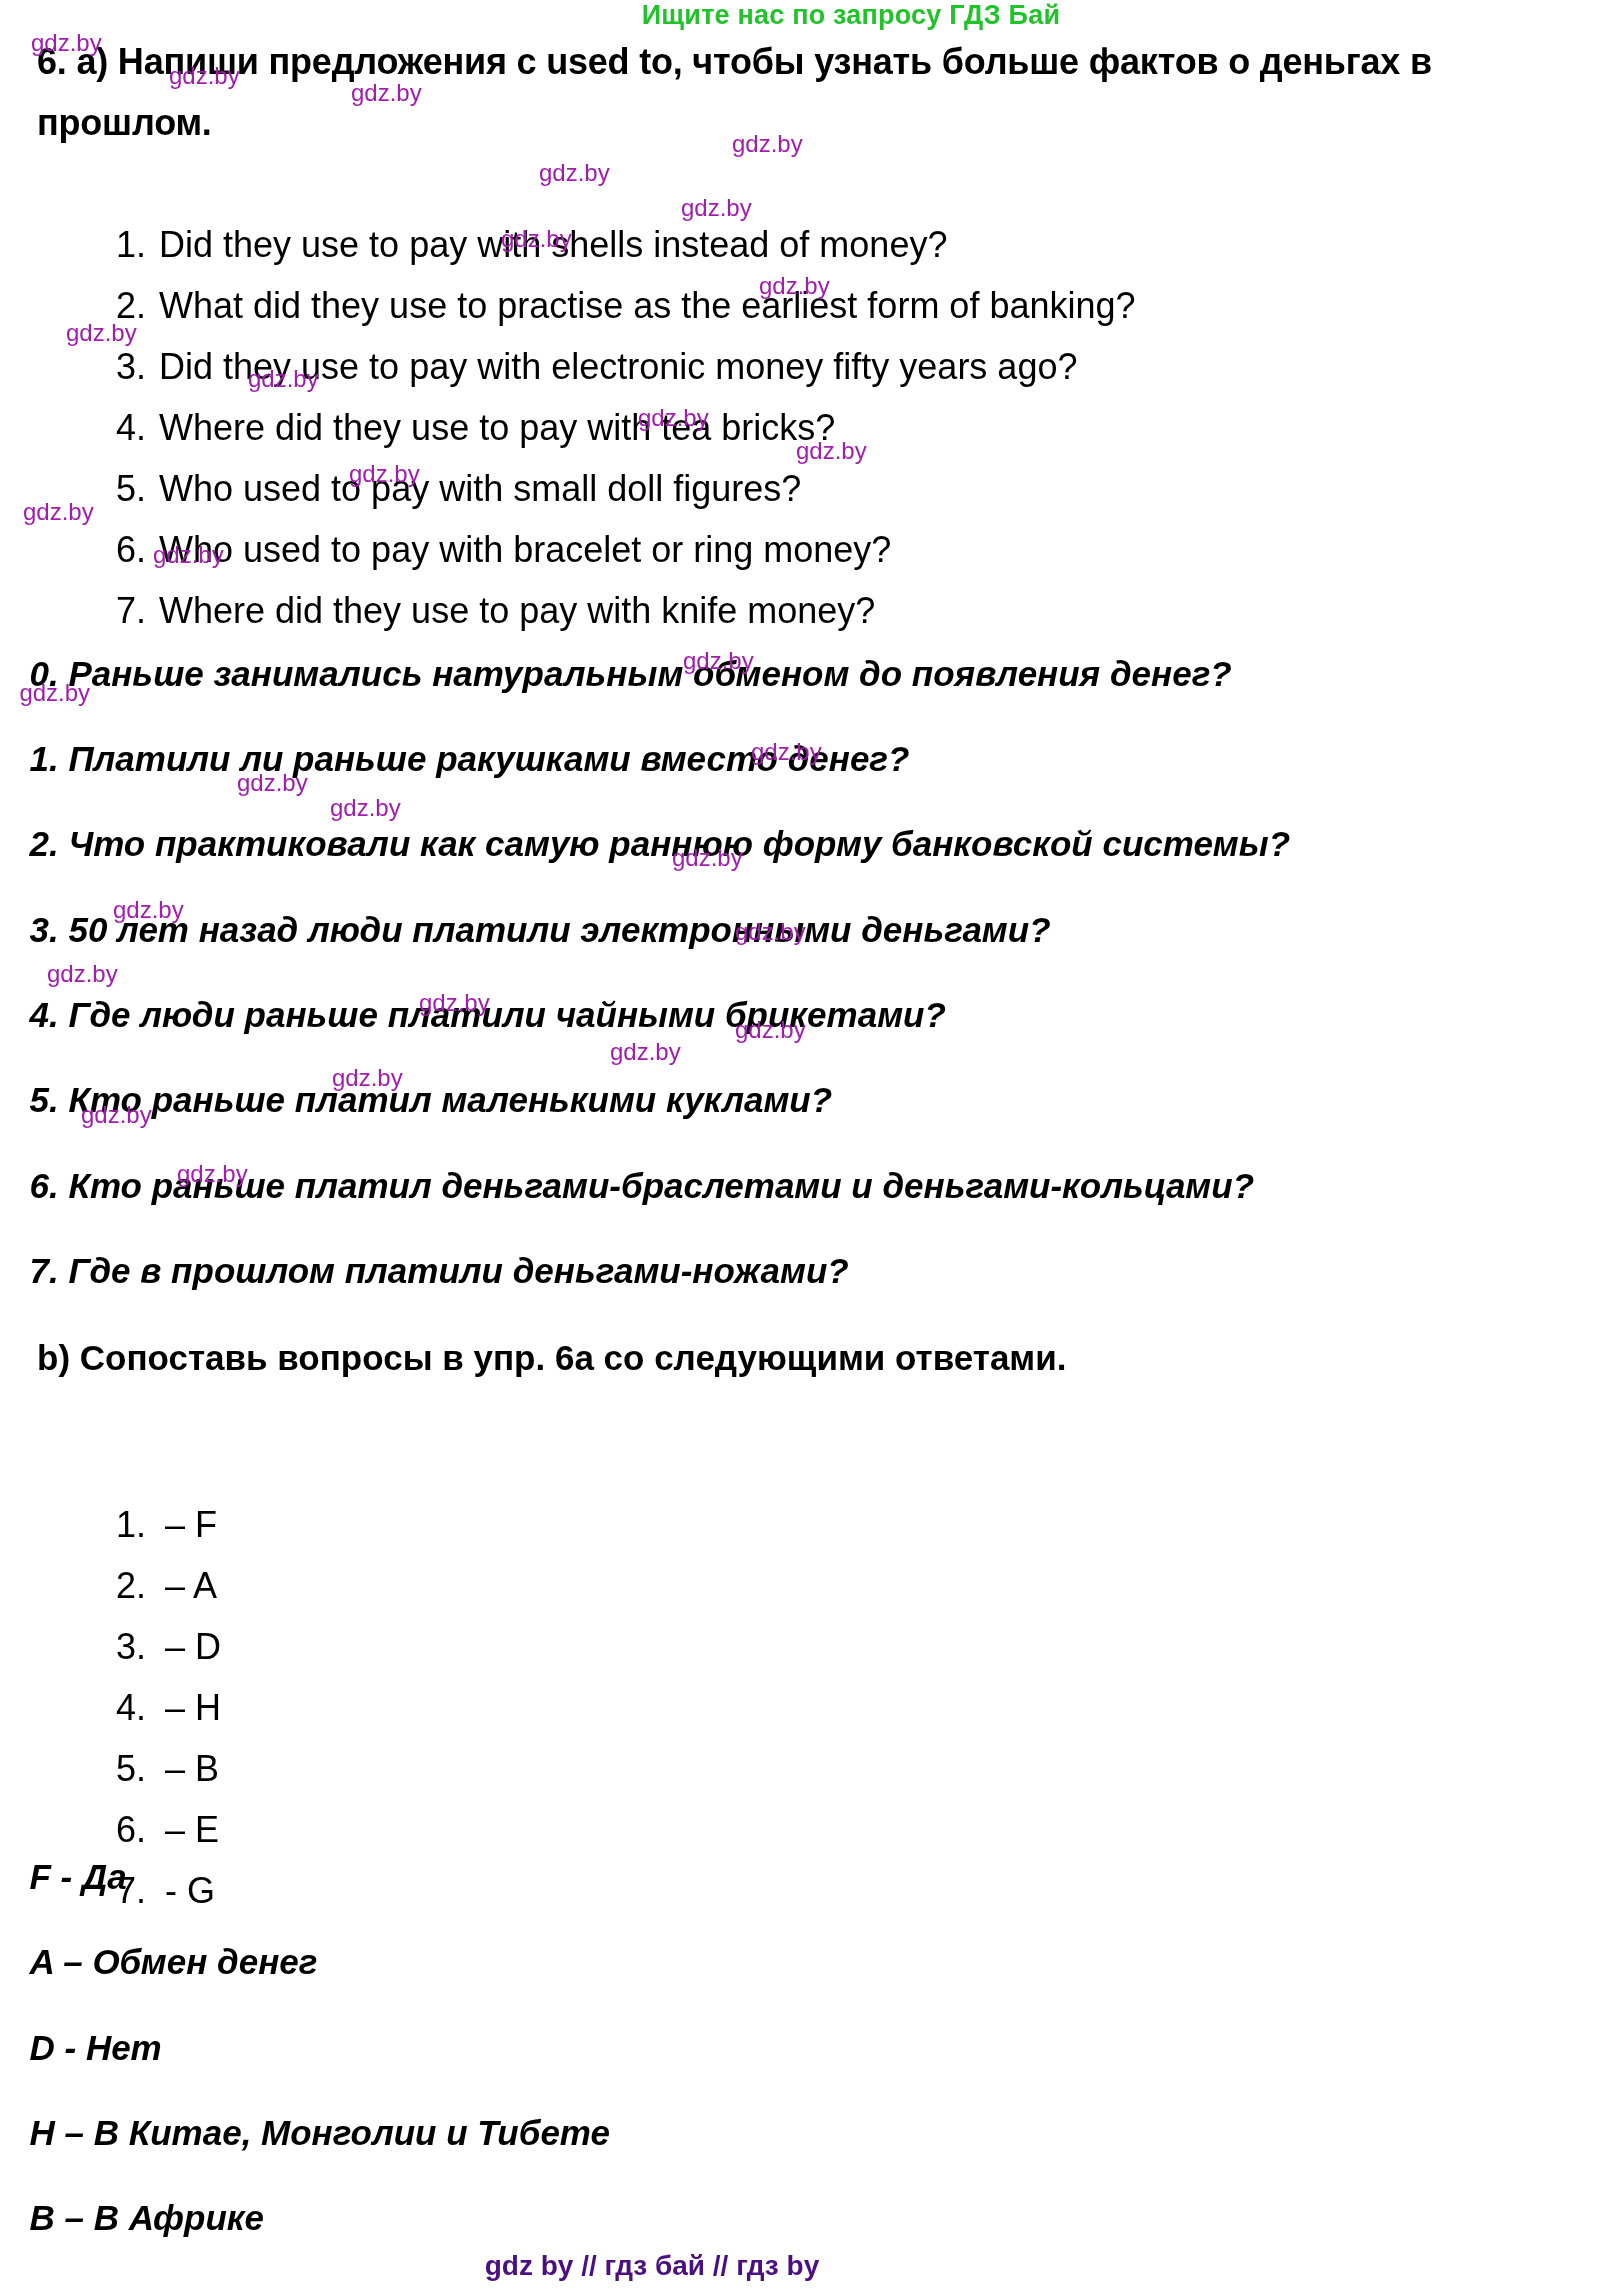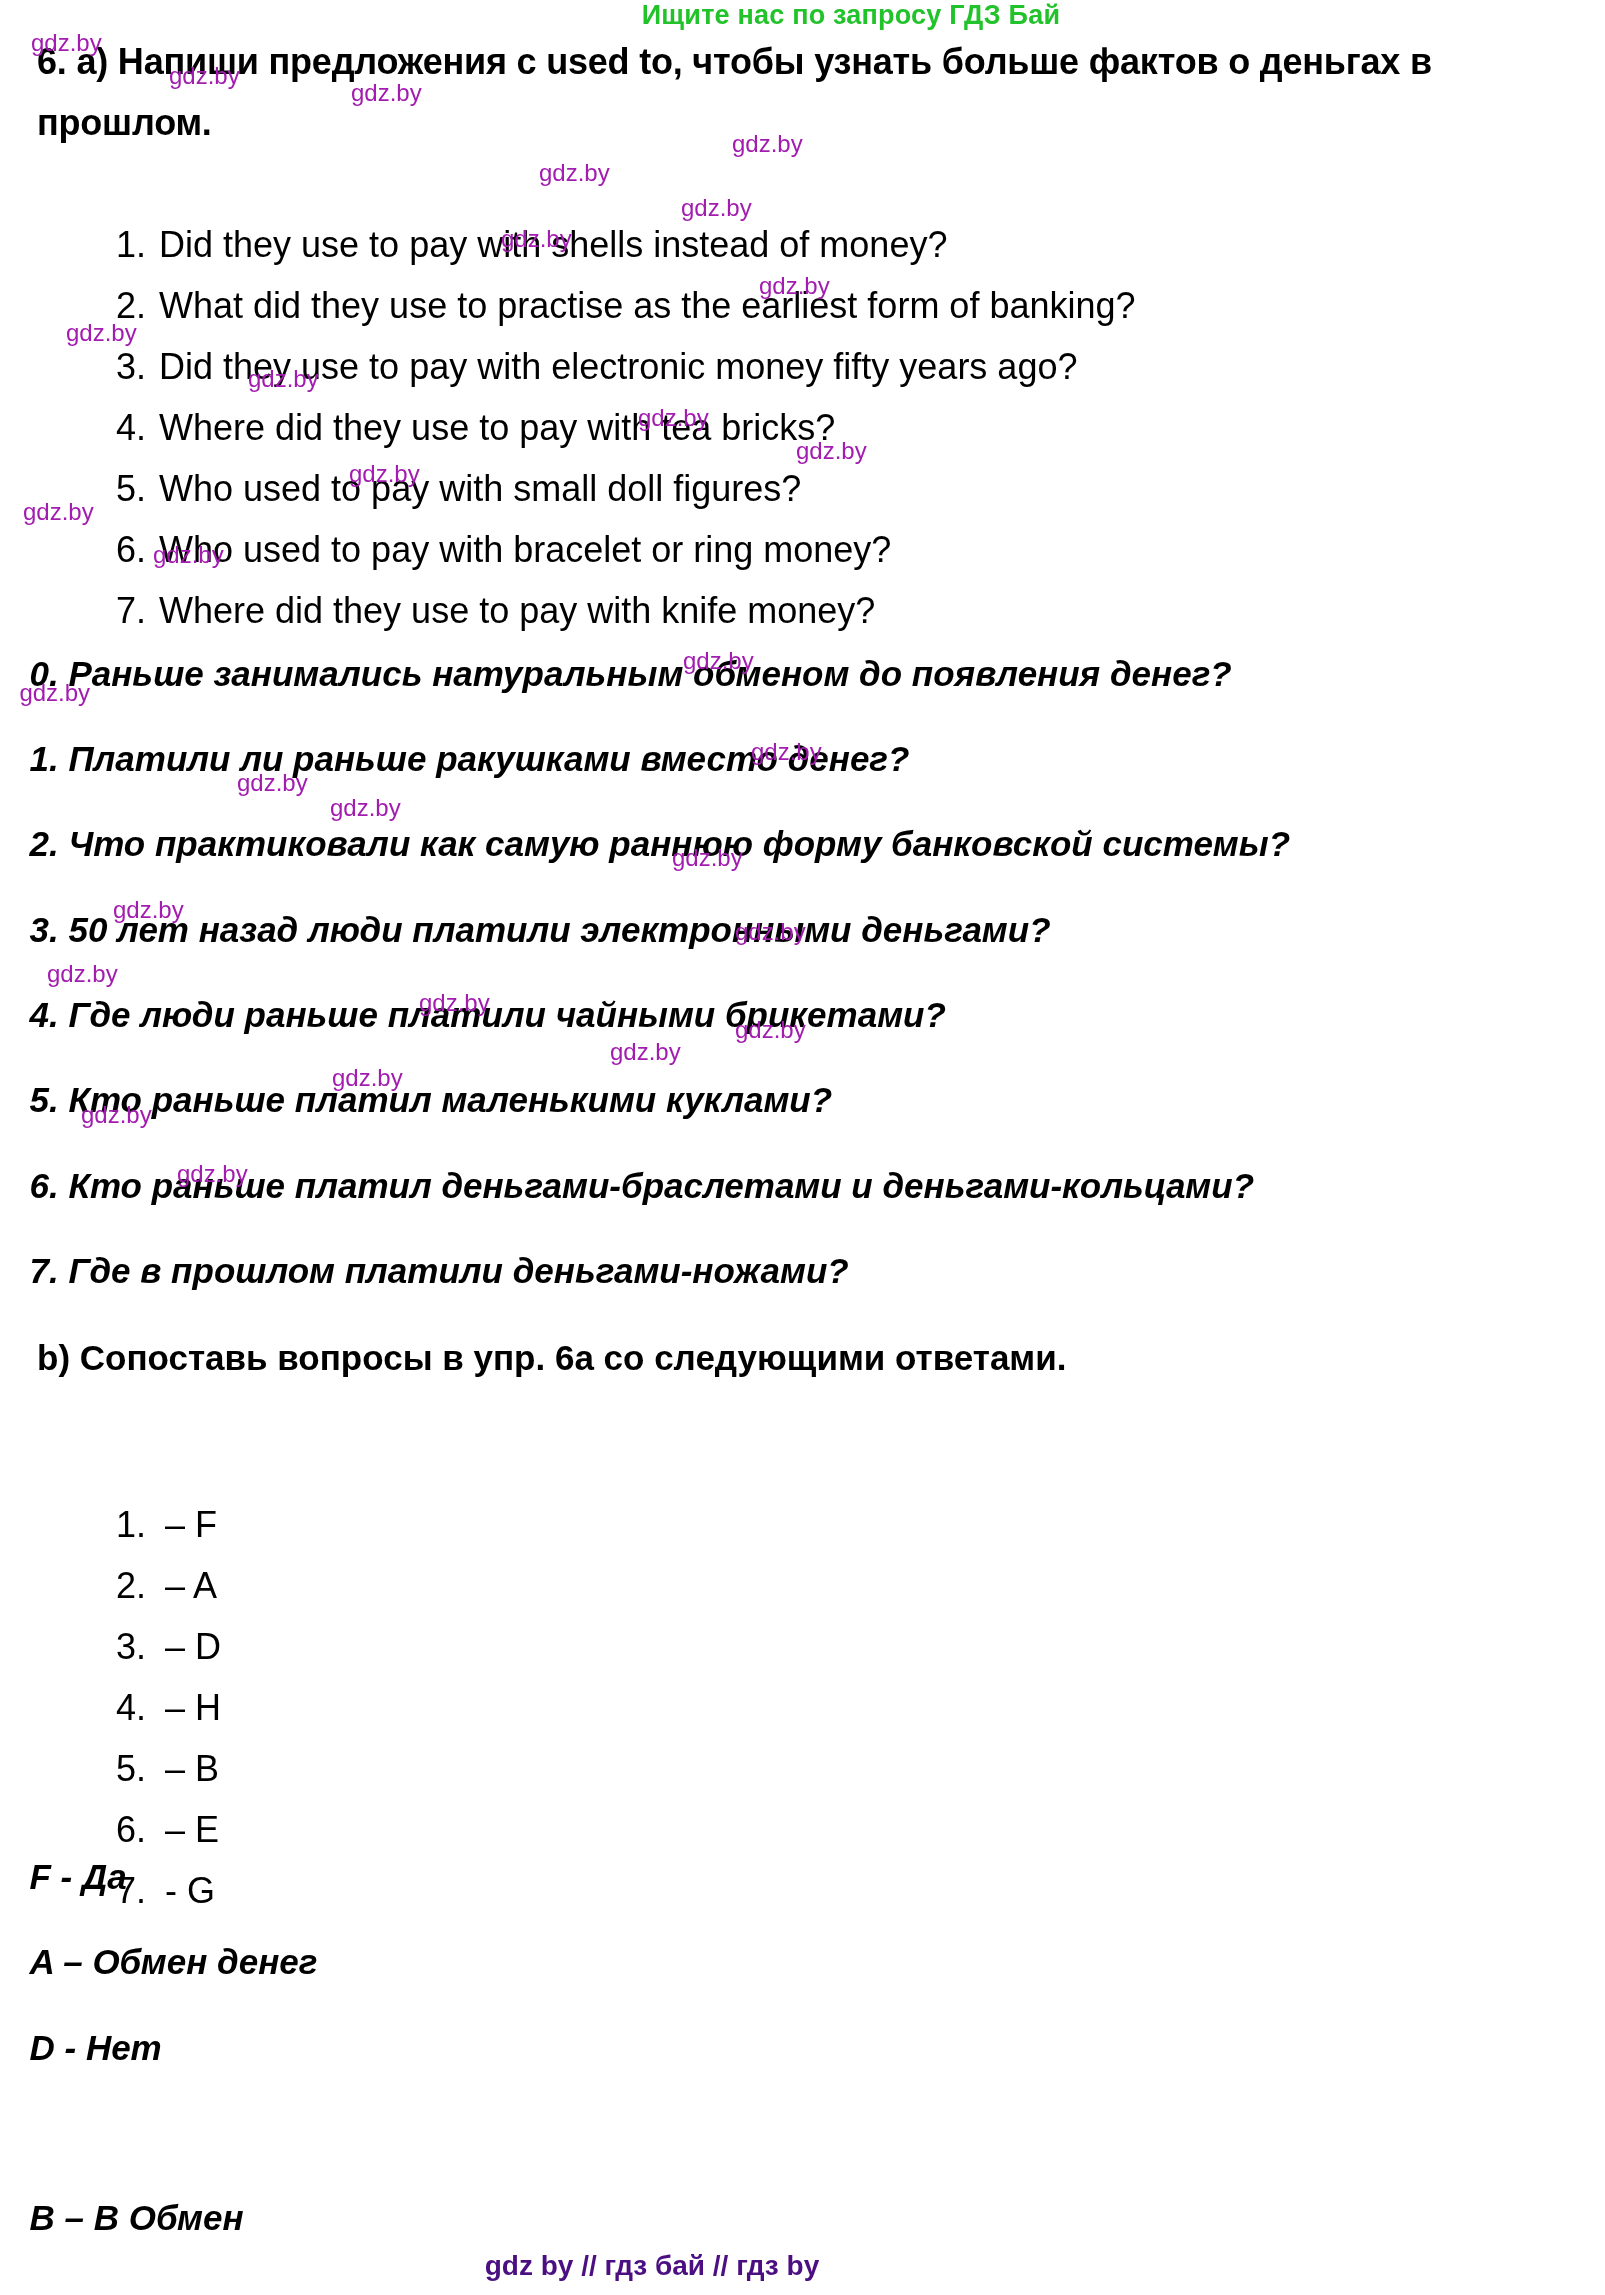--- a/index.html
+++ b/index.html
@@ -227,21 +227,22 @@
     </div>
     <div class="match-item">
       <span class="match-num">7.</span>
       <span class="match-val">- G</span>
     </div>
   </div>
 
   <div class="key-line" style="top: 1857px;">F - Да</div>
   <div class="key-line" style="top: 1942px;">A – Обмен денег</div>
   <div class="key-line" style="top: 2028px;">D - Нет</div>
-  <div class="key-line" style="top: 2198px;">B – В Обмен</div>
+  <div class="key-line" style="top: 2113px;">H – В Китае, Монголии и Тибете</div>
+  <div class="key-line" style="top: 2198px;">B – В Африке</div>
 
   <div class="footer-brand" style="top: 2249px; color: rgb(75, 15, 130);">gdz by  //  гдз бай  //  гдз by</div>
 
   <div id="watermark-layer">
       <div class="wm" style="left: 31px; top: 31px;">gdz.by</div>
       <div class="wm" style="left: 169px; top: 64px;">gdz.by</div>
       <div class="wm" style="left: 351px; top: 81px;">gdz.by</div>
       <div class="wm" style="left: 732px; top: 132px;">gdz.by</div>
       <div class="wm" style="left: 539px; top: 161px;">gdz.by</div>
       <div class="wm" style="left: 681px; top: 196px;">gdz.by</div>

